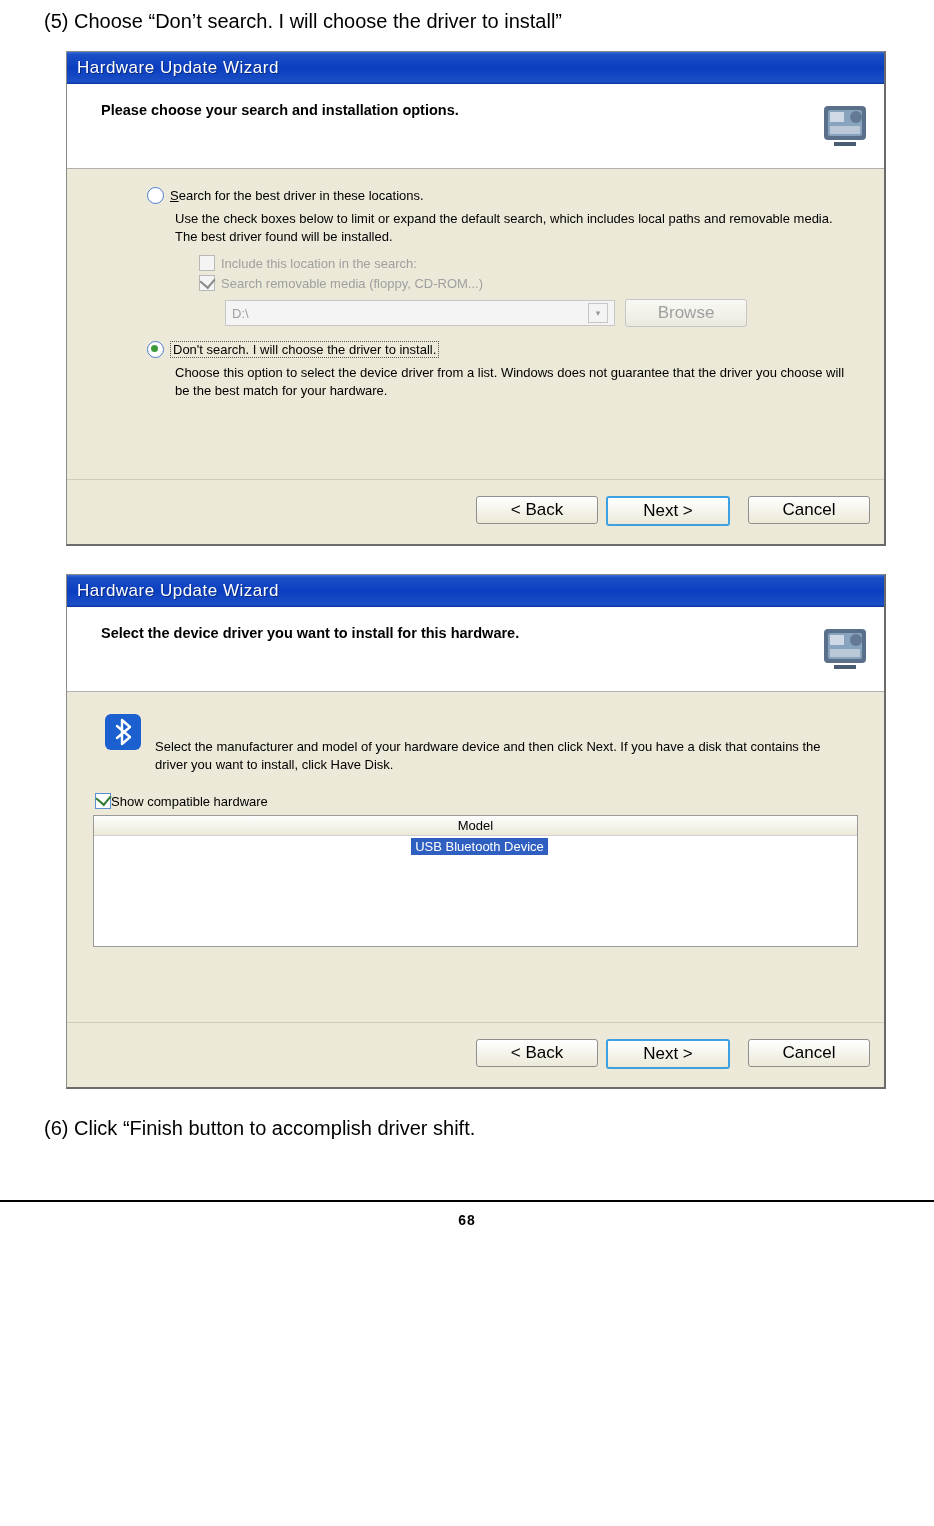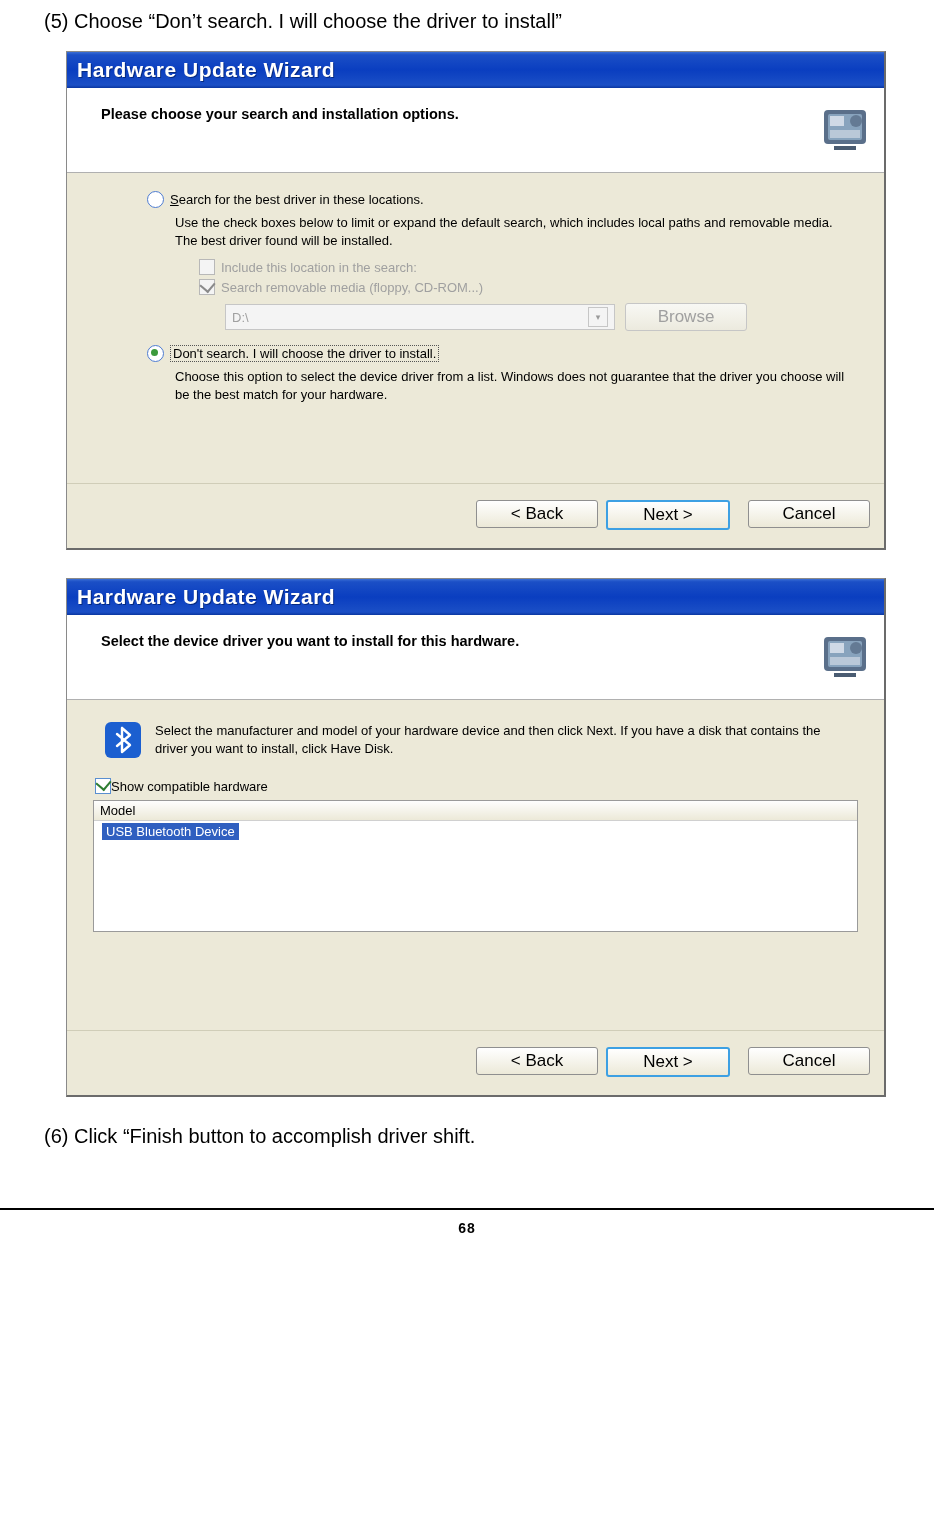--- a/index.html
+++ b/index.html
@@ -25,22 +25,22 @@
     border: 1px solid #8a8a8a;
     border-right: 2px solid #6b6b6b;
     border-bottom: 2px solid #6b6b6b;
     background: #ece9d8;
     box-sizing: border-box;
   }
   .titlebar {
     background: linear-gradient(to bottom, #3a6ed5 0%, #1b4fc6 8%, #0a3ec0 50%, #1b4fc6 92%, #0a36a0 100%);
     color: #fff;
     font-family: "Trebuchet MS", Tahoma, sans-serif;
-    font-weight: bold;
-    font-size: 21px;
+    font-weight: normal;
+    font-size: 17px;
     padding: 6px 10px;
     letter-spacing: 0.5px;
     text-shadow: 1px 1px 0 #062a80;
   }
   .header-strip {
     background: #fff;
     border-bottom: 1px solid #b0b0b0;
     padding: 16px 14px 18px 34px;
     display: flex;
     align-items: flex-start;
@@ -153,41 +153,42 @@
     font-size: 14px;
     font-weight: bold;
     letter-spacing: 1px;
     padding-bottom: 24px;
   }
   
   .intro-row {
     display: flex; gap: 14px; margin: 10px 0 20px 12px;
   }
   .bt-icon { width: 36px; height: 36px; flex:0 0 36px; }
-  .intro-text { font-size: 13px; line-height:1.35; width: 680px; }
+  .intro-text { font-size: 13px; line-height:1.35; width: 680px; margin-top: 24px; }
   .check-row2 {
     display: flex; align-items: center; gap: 0;
     margin: 6px 0 6px 2px; color:#000;
   }
   .chk-box2 {
     width: 14px; height: 14px; border: 1px solid #5a8fd0; background: #fff;
     position: relative; flex:0 0 14px;
   }
   .chk-box2.checked::after {
     content: ""; position: absolute; left: 2px; top: -2px; width: 9px; height: 10px;
     border-right: 2px solid #2e7d32; border-bottom: 2px solid #2e7d32;
     transform: rotate(40deg);
   }
   .model-list {
     border: 1px solid #9a9a9a;
     background: #fff;
     height: 132px;
     margin: 2px 0 12px 0;
     box-sizing: border-box;
     font-size: 13px;
+    text-align: center;
   }
   .model-header {
     border-bottom: 1px solid #d0d0d0;
     padding: 2px 6px;
     background: linear-gradient(to bottom,#fefefe,#ece9d8);
   }
   .model-item {
     display:inline-block;
     margin: 2px 0 0 8px;
     background: #2f5fc0;

